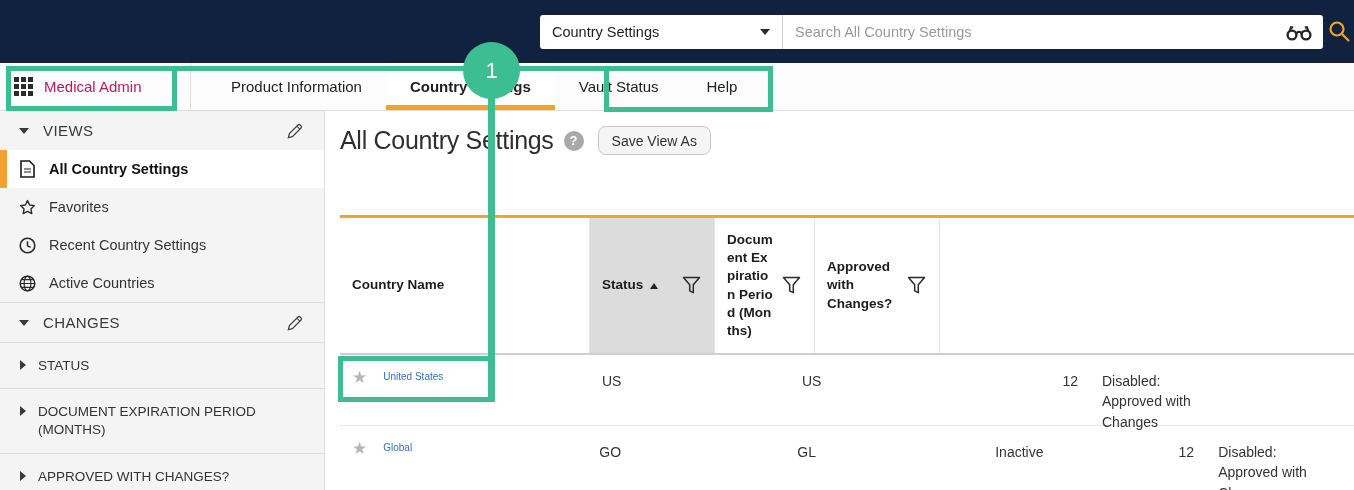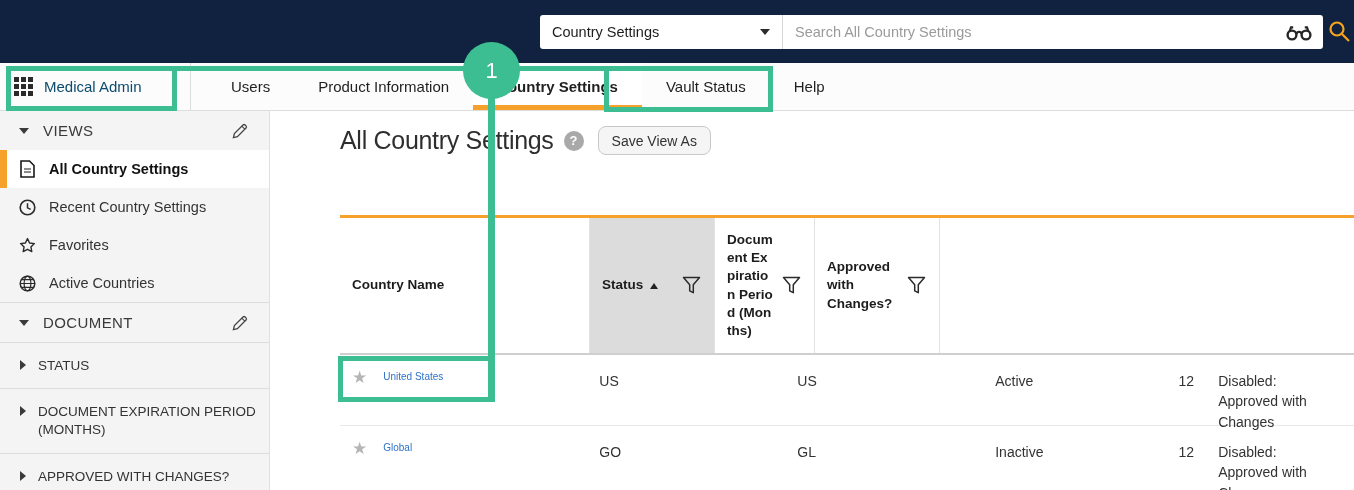--- a/index.html
+++ b/index.html
@@ -15,29 +15,29 @@
   .obj-select { width:243px; display:flex; align-items:center; padding:0 12px; border-right:1px solid #d5d5d5; font-size:14.5px; color:#1d1d1d; cursor:pointer; }
   .obj-caret { margin-left:auto; width:0; height:0; border-left:5px solid transparent; border-right:5px solid transparent; border-top:6px solid #2b2b2b; }
   .search-zone { flex:1; display:flex; align-items:center; padding:0 10px 0 12px; }
   .search-zone input { flex:1; border:none; outline:none; font:inherit; font-size:14.5px; color:#6d28d9; background:transparent; }
   .search-zone input::placeholder { color:#9a9a9a; }
   .binocs { flex:0 0 auto; display:flex; align-items:center; cursor:pointer; }
   .magnifier { position:absolute; left:1328px; top:20px; cursor:pointer; }
 
   
   .navbar { position:absolute; left:0; top:63px; width:1354px; height:48px; background:#fcfcfc; border-bottom:1px solid #ddd; display:flex; }
-  .appchooser { width:191px; display:flex; align-items:center; gap:11px; padding-left:14px; border-right:1px solid #ddd; font-size:15px; color:#0c4a6e; cursor:pointer; }
+  .appchooser { width:191px; display:flex; align-items:center; gap:11px; padding-left:14px; border-right:1px solid #ddd; font-size:15px; color:#be185d; cursor:pointer; }
   .grid-icon { display:grid; grid-template-columns:repeat(3,5px); grid-template-rows:repeat(3,5px); gap:2px; }
   .grid-icon i { background:#2b2b2b; }
   .tabs { display:flex; margin-left:16px; }
   .tab { padding:0 24px; display:flex; align-items:center; font-size:15px; color:#1f1f1f; cursor:pointer; }
   .tab.active { font-weight:bold; background:#fff; box-shadow:inset 0 -5px 0 #f5a12c; }
 
   
-  .sidebar { position:absolute; left:0; top:111px; width:270px; height:379px; background:#f4f4f4; border-right:1px solid #e0e0e0; }
+  .sidebar { position:absolute; left:0; top:111px; width:325px; height:379px; background:#f4f4f4; border-right:1px solid #e0e0e0; }
   .side-header { height:39px; display:flex; align-items:center; padding:0 20px 0 19px; }
   .side-header .hdr-label { margin-left:14px; font-size:15px; color:#3a3a3a; letter-spacing:0.4px; }
   .caret-down { width:0; height:0; border-left:5px solid transparent; border-right:5px solid transparent; border-top:6px solid #3a3a3a; cursor:pointer; }
   .caret-right { width:0; height:0; border-top:5px solid transparent; border-bottom:5px solid transparent; border-left:6px solid #3a3a3a; }
   .pencil { margin-left:auto; cursor:pointer; display:flex; }
   .side-item { height:38px; display:flex; align-items:center; gap:13px; padding-left:19px; font-size:14.5px; color:#333; cursor:pointer; }
   .side-item.selected { background:#fff; border-left:7px solid #f5a12c; padding-left:12px; font-weight:bold; color:#111; }
   .side-item .vicon { width:17px; display:flex; justify-content:center; }
   .filters-block { border-top:1px solid #ddd; }
   .filter-item { display:flex; align-items:flex-start; gap:12px; padding:14px 10px 13px 20px; border-top:1px solid #ddd; font-size:13.5px; color:#333; cursor:pointer; }
@@ -119,21 +119,20 @@
         <i></i>
         <i></i>
         <i></i>
         <i></i>
         <i></i>
         <i></i>
       </span>
     <span>Medical Admin</span>
   </div>
   <div class="tabs">
-    <div class="tab">Users</div>
     <div class="tab">Product Information</div>
     <div class="tab active">Country Settings</div>
     <div class="tab">Vault Status</div>
     <div class="tab">Help</div>
   </div>
 </div>
 
 <div class="sidebar">
   <div class="side-header">
     <span class="caret-down"></span>
@@ -150,48 +149,48 @@
       <svg width="15" height="18" viewBox="0 0 15 18">
           <path d="M1 1h8.5L14 5.5V17H1z" fill="none" stroke="#1a1a1a" stroke-width="1.6"></path>
           <path d="M4 9h7M4 12h7" stroke="#1a1a1a" stroke-width="1.2"></path>
         </svg>
     </span>
     <span>All Country Settings</span>
   </div>
   <div class="side-item">
     <span class="vicon">
       <svg width="17" height="17" viewBox="0 0 17 17">
+          <path d="M8.5 1.6l2.1 4.4 4.8.6-3.5 3.3.9 4.7-4.3-2.3-4.3 2.3.9-4.7L1.6 6.6l4.8-.6z" fill="none" stroke="#2b2b2b" stroke-width="1.4" stroke-linejoin="round"></path>
+        </svg>
+    </span>
+    <span>Favorites</span>
+  </div>
+  <div class="side-item">
+    <span class="vicon">
+      <svg width="17" height="17" viewBox="0 0 17 17">
           <circle cx="8.5" cy="8.5" r="7.3" fill="none" stroke="#2b2b2b" stroke-width="1.6"></circle>
           <path d="M8.5 4.2v4.6l3.2 1.6" fill="none" stroke="#2b2b2b" stroke-width="1.5"></path>
         </svg>
     </span>
     <span>Recent Country Settings</span>
-  </div>
-  <div class="side-item">
-    <span class="vicon">
-      <svg width="17" height="17" viewBox="0 0 17 17">
-          <path d="M8.5 1.6l2.1 4.4 4.8.6-3.5 3.3.9 4.7-4.3-2.3-4.3 2.3.9-4.7L1.6 6.6l4.8-.6z" fill="none" stroke="#2b2b2b" stroke-width="1.4" stroke-linejoin="round"></path>
-        </svg>
-    </span>
-    <span>Favorites</span>
   </div>
   <div class="side-item">
     <span class="vicon">
       <svg width="17" height="17" viewBox="0 0 17 17">
           <circle cx="8.5" cy="8.5" r="7.3" fill="none" stroke="#2b2b2b" stroke-width="1.5"></circle>
           <ellipse cx="8.5" cy="8.5" rx="3.4" ry="7.3" fill="none" stroke="#2b2b2b" stroke-width="1.2"></ellipse>
           <path d="M1.2 8.5h14.6M2.2 4.6h12.6M2.2 12.4h12.6" stroke="#2b2b2b" stroke-width="1.1"></path>
         </svg>
     </span>
     <span>Active Countries</span>
   </div>
   <div class="filters-block">
     <div class="side-header">
       <span class="caret-down"></span>
-      <span class="hdr-label">DOCUMENT</span>
+      <span class="hdr-label">CHANGES</span>
       <span class="pencil">
         <svg width="18" height="18" viewBox="0 0 18 18">
             <path d="M2.4 15.6l1-4 8.6-8.6a1.5 1.5 0 012.1 0l.9.9a1.5 1.5 0 010 2.1l-8.6 8.6z" fill="none" stroke="#444" stroke-width="1.3"></path>
             <path d="M10.8 4.2l3 3" stroke="#444" stroke-width="1.1"></path>
           </svg>
       </span>
     </div>
     <div class="filter-item">
       <span class="caret-right"></span>
       <span class="flabel">STATUS</span>
@@ -248,21 +247,20 @@
       <div class="th c6"></div>
     </div>
 
     <div class="tr r0">
       <div class="td c0 name-cell">
         <span class="row-star">★</span>
         <a class="row-link">United States</a>
       </div>
       <div class="td c1">US</div>
       <div class="td c2">US</div>
-      <div class="td c3">Active</div>
       <div class="td c4 num-cell">12</div>
       <div class="td c5">Disabled: Approved with Changes</div>
       <div class="td c6"></div>
     </div>
 
     <div class="tr r1">
       <div class="td c0 name-cell">
         <span class="row-star">★</span>
         <a class="row-link">Global</a>
       </div>

